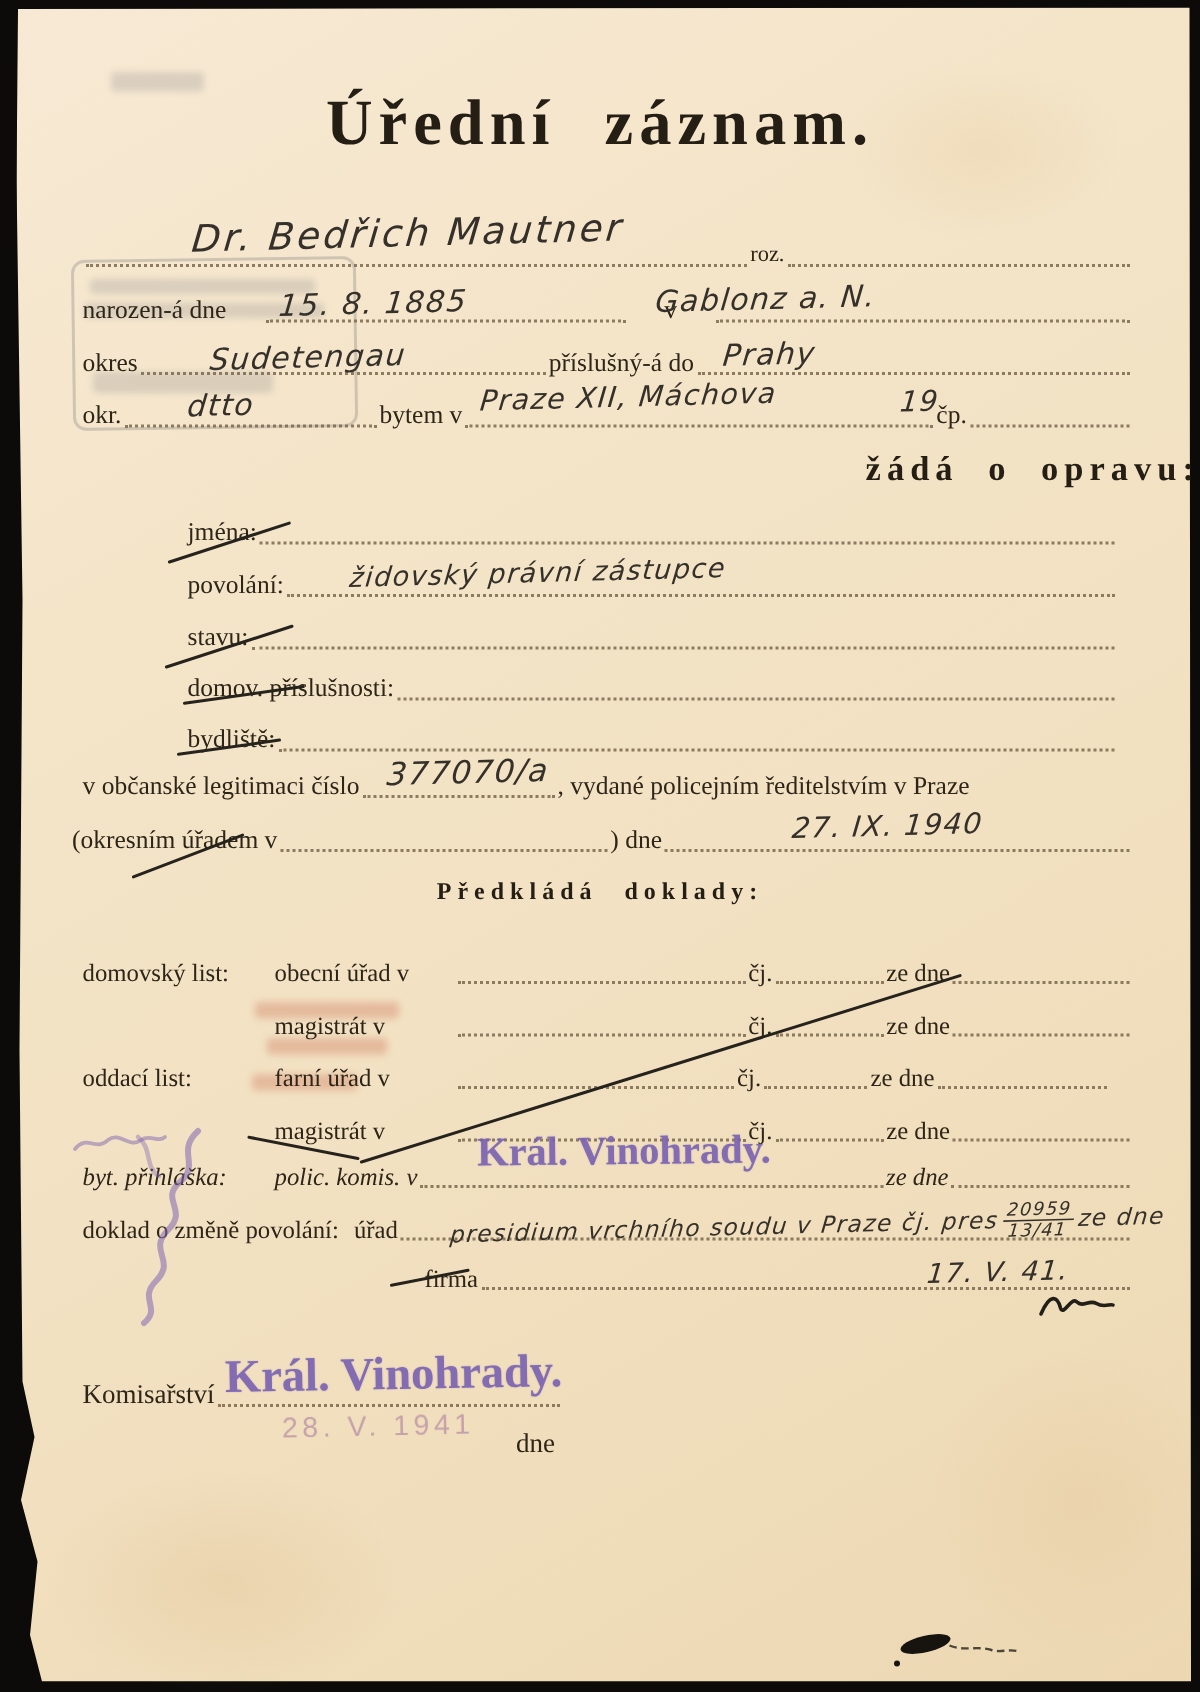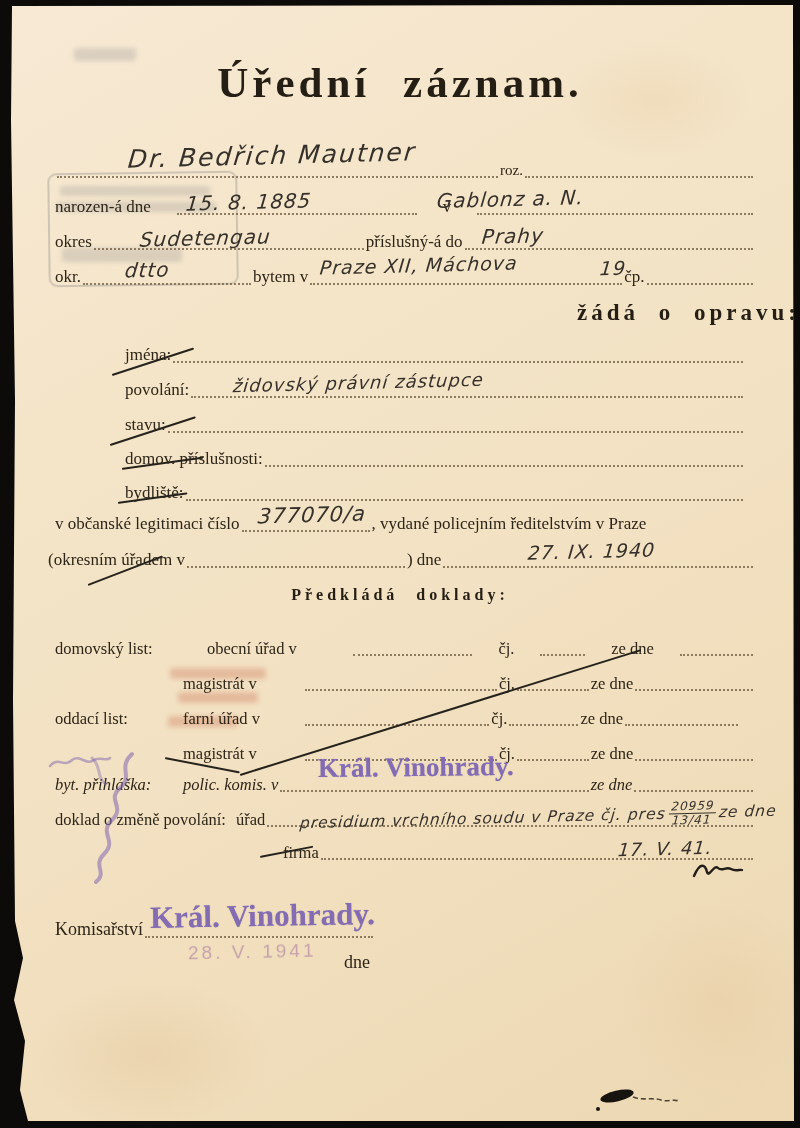--- a/index.html
+++ b/index.html
@@ -128,21 +128,21 @@
   <div class="row" style="left:48px;right:45px;top:548px;height:22px;">
     <span class="lbl">(okresním úřadem v</span>
     <div class="fill" style="flex:0 0 218px;"></div>
     <span class="lbl">) dne</span>
     <div class="fill"></div>
   </div>
   <div class="hw" style="left:528px;top:540px;font-size:19px;">27. IX. 1940</div>
 
   <div class="title" style="top:586px;font-size:16px;letter-spacing:4px;word-spacing:10px;">Předkládá doklady:</div>
 
-  <div class="row" style="left:55px;right:45px;top:636px;height:22px;font-size:16.5px;gap:24px;">
+  <div class="row" style="left:55px;right:45px;top:636px;height:22px;font-size:16.5px;">
     <span class="lbl" style="width:128px;">domovský list:</span>
     <span class="lbl" style="width:120px;">obecní úřad v</span>
     <div class="fill" style="flex:1.55;"></div>
     <span class="lbl">čj.</span>
     <div class="fill" style="flex:.58;"></div>
     <span class="lbl">ze dne</span>
     <div class="fill" style="flex:.95;"></div>
   </div>
   <div class="row" style="left:55px;right:45px;top:671px;height:22px;font-size:16.5px;">
     <span class="lbl" style="width:128px;"></span>

